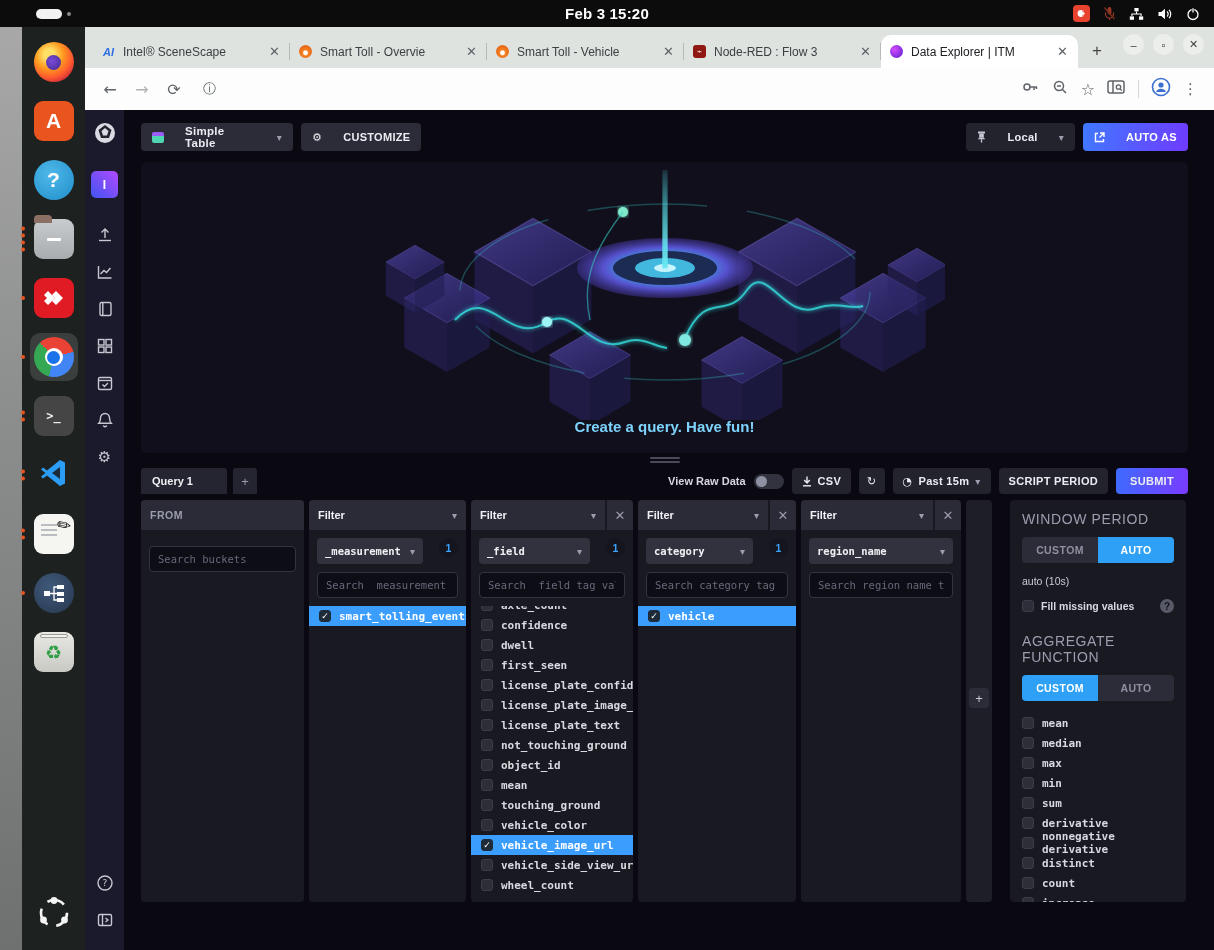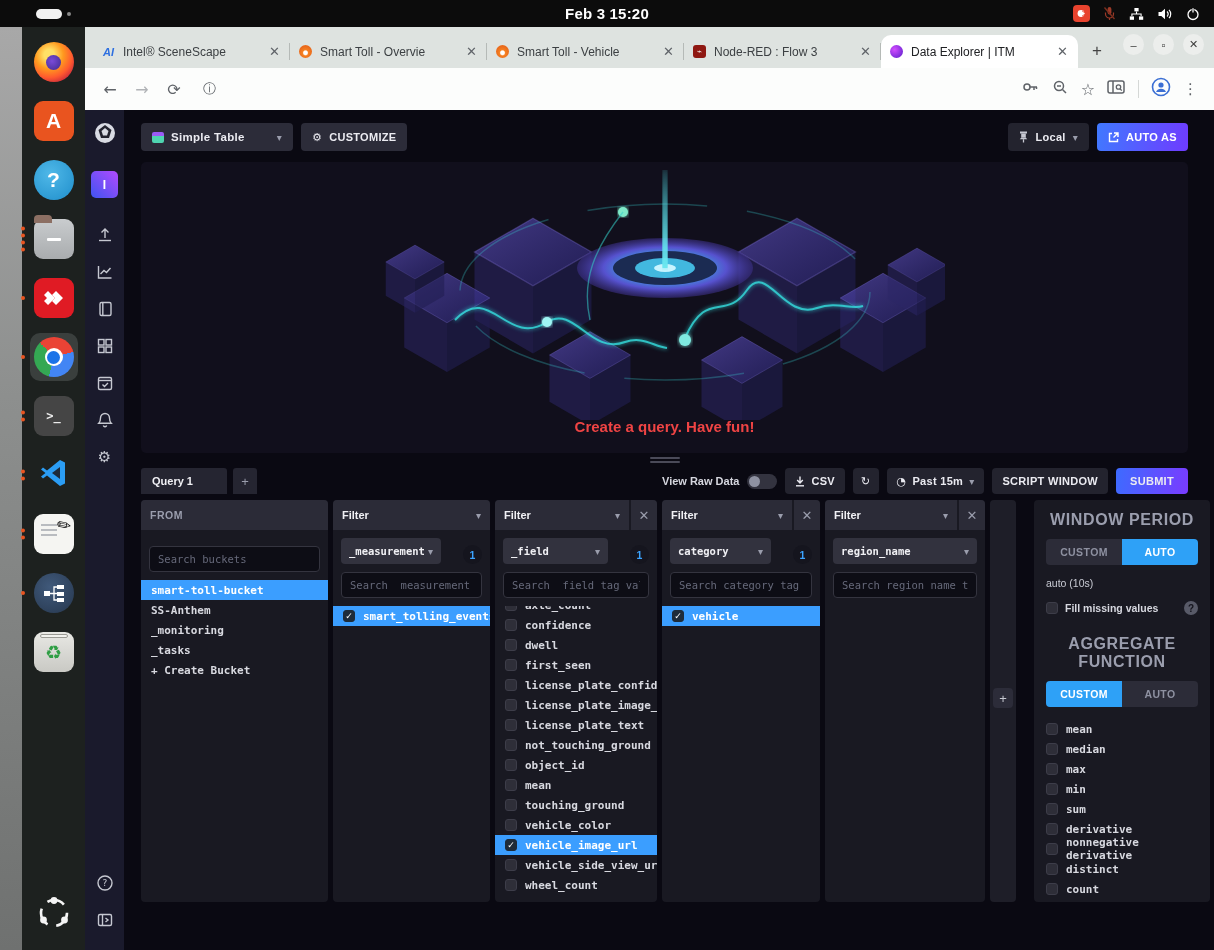--- a/index.html
+++ b/index.html
@@ -49,34 +49,34 @@
   
   #page { position:absolute; top:83px; left:0; width:1129px; height:840px; background:#0a0912; display:flex; }
   #inav { width:39px; background:#1a1a2c; display:flex; flex-direction:column; align-items:center; padding-top:10px; flex:none; }
   .inav-ico { width:26px; height:26px; margin-bottom:11px; display:flex; align-items:center; justify-content:center; color:#c3c5d1; }
   #org-avatar { width:27px; height:27px; border-radius:5px; background:linear-gradient(45deg,#3f54f0,#b24aff); color:#fff; font-size:12px; font-weight:700; display:flex; align-items:center; justify-content:center; margin:14px 0 24px; }
   #inav .spacer { flex:1; }
 
   #content { flex:1; position:relative; padding:0 26px 0 17px; overflow:hidden; }
   #page-title { margin-top:17px; color:#f4f4f7; font-size:24px; font-weight:700; letter-spacing:.2px; }
   #controls { margin-top:13px; display:flex; align-items:center; }
-  .btn { height:28px; display:flex; align-items:center; gap:7px; padding:0 11px; border-radius:4px; background:#2c2c39; color:#ebebf1; font-size:11px; font-weight:700; letter-spacing:.3px;justify-content:center; }
+  .btn { height:28px; display:flex; align-items:center; gap:21px; padding:0 11px; border-radius:4px; background:#2c2c39; color:#ebebf1; font-size:11px; font-weight:700; letter-spacing:.3px;justify-content:center; }
   .btn .caret { color:#9a9dac; font-family:"DejaVu Sans",sans-serif; font-size:10px; }
   #viz-btn { width:152px; }
   #viz-btn .lbl { flex:1; font-size:11.5px; }
   .mini-table { width:12px; height:11px; border-radius:2px; overflow:hidden; display:grid; grid-template-rows:4px 1fr; }
   .mini-table i { background:#9b5bf5; }
   .mini-table b { background:#4fd5b0; }
   #controls .right { margin-left:auto; display:flex; gap:8px; }
   #local-btn { background:#23232e; }
   .grad-btn { background:linear-gradient(100deg,#4079ff,#6f3bff); color:#fff; }
 
   #graph-panel { margin-top:11px; height:291px; background:#110f1c; border-radius:5px; position:relative; overflow:hidden; }
   #illus { position:absolute; left:50%; top:8px; transform:translateX(-50%); }
-  #empty-caption { position:absolute; left:0; right:0; bottom:18px; text-align:center; color:#ef4444; font-size:15px; font-weight:700; }
+  #empty-caption { position:absolute; left:0; right:0; bottom:18px; text-align:center; color:#7dd3fc; font-size:15px; font-weight:700; }
   #drag-handle { margin:4px auto 0; width:30px; display:flex; flex-direction:column; gap:2px; }
   #drag-handle i { height:2px; background:#4a4a58; border-radius:1px; }
 
   #query-row { margin-top:5px; display:flex; align-items:center; }
   #query-tab { width:86px; height:26px; background:#252531; color:#f0f0f4; font-size:11px; font-weight:700; display:flex; align-items:center; padding-left:11px; border-radius:3px 3px 0 0; }
   #query-add { width:24px; height:26px; margin-left:6px; background:#252531; color:#9a9dac; display:flex; align-items:center; justify-content:center; border-radius:3px 3px 0 0; font-size:13px; }
   #query-right { margin-left:auto; display:flex; align-items:center; gap:8px; }
   #raw-label { color:#d6d7df; font-size:11px; font-weight:700; }
   #raw-toggle { width:30px; height:15px; border-radius:8px; background:#33333f; position:relative; }
   #raw-toggle i { position:absolute; left:2px; top:2px; width:11px; height:11px; border-radius:50%; background:#8e91a1; }
@@ -85,39 +85,39 @@
   .glyph { font-family:"DejaVu Sans",sans-serif; font-weight:400; }
 
   
   #builder { margin-top:6px; display:flex; height:402px; }
   .col { background:#191922; border-radius:4px; margin-right:5px; display:flex; flex-direction:column; overflow:hidden; flex:none; }
   .col-head { height:30px; display:flex; align-items:stretch; flex:none; gap:2px; }
   .col-head .strip { background:#2b2b37; flex:1; display:flex; align-items:center; padding:0 9px; color:#f0f0f4; font-size:11px; font-weight:700; }
   .col-head .strip .caret { margin-left:auto; color:#9a9dac; font-family:"DejaVu Sans",sans-serif; font-size:10px; }
   .col-head .xbtn { width:26px; background:#2b2b37; color:#9a9dac; display:flex; align-items:center; justify-content:center; font-size:13px; }
   .col-body { padding:8px 8px 0; flex:1; display:flex; flex-direction:column; overflow:hidden; }
-  .keyrow { display:flex; align-items:flex-end; gap:22px; flex:none; }
+  .keyrow { display:flex; align-items:flex-start; gap:16px; flex:none; }
   .keydrop { flex:1; height:26px; background:#32323e; border-radius:4px; display:flex; align-items:center; padding:0 8px; color:#f0f0f4; font-size:10.5px; font-weight:700; font-family:"DejaVu Sans Mono",monospace; }
   .keydrop .caret { margin-left:auto; color:#9a9dac; font-family:"DejaVu Sans",sans-serif; font-size:10px; }
   .badge { width:19px; height:19px; border-radius:50%; background:#15151e; color:#3ba3ff; font-size:10.5px; font-weight:700; display:flex; align-items:center; justify-content:center; flex:none; }
   .search { height:26px; margin-top:8px; background:#0d0d15; border:1px solid #34343f; border-radius:4px; color:#e8e8ee; font-size:10.5px; padding:0 8px; width:100%; font-family:"DejaVu Sans Mono",monospace; flex:none; }
   .search::placeholder { color:#66697a; }
   .vlist { margin:8px -8px 0; flex:1; overflow:hidden; }
   .vrow { height:20px; display:flex; align-items:center; gap:8px; padding:0 10px; color:#d8d9e0; font-size:11px; font-family:"DejaVu Sans Mono",monospace; font-weight:700; }
   .vrow.sel { background:#3b9eff; color:#fff; }
   .cbox { width:12px; height:12px; border-radius:3px; background:#2e2e38; border:1px solid #3d3d49; flex:none; display:flex; align-items:center; justify-content:center; color:#fff; font-size:9px; font-family:"DejaVu Sans",sans-serif; }
   .vrow.sel .cbox { background:#1e2c3a; border-color:#1e2c3a; }
 
-  #from-col { width:187px; }
+  #from-col { width:163px; }
   #from-col .col-head .strip { color:#9b9eae; letter-spacing:.5px; font-size:10.5px; }
   #plus-strip { width:26px; background:#1e1e28; border-radius:4px; margin-right:0; position:relative; flex:none; }
   #plus-strip .plus { position:absolute; left:3px; top:188px; width:20px; height:20px; background:#2c2c39; border-radius:4px; color:#c6c8d1; display:flex; align-items:center; justify-content:center; font-size:13px; }
 
   #options { width:176px; margin-left:18px; background:#191922; border-radius:4px; padding:11px 12px; flex:none; overflow:hidden; }
-  .opt-title { color:#9b9eae; font-size:16px; font-weight:700; letter-spacing:.6px;text-align:center; }
+  .opt-title { color:#9b9eae; font-size:14px; font-weight:400; letter-spacing:.6px; }
   .seg { display:flex; height:26px; margin-top:10px; border-radius:4px; overflow:hidden; }
   .seg div { flex:1; display:flex; align-items:center; justify-content:center; font-size:10.5px; font-weight:700; letter-spacing:.4px; background:#2c2c38; color:#8e91a1; }
   .seg div.on { background:#2ea1f7; color:#fff; }
   #auto-val { margin-top:12px; color:#c9cbd4; font-size:10.5px; }
   #fill-row { margin-top:12px; display:flex; align-items:center; gap:7px; color:#d6d7df; font-size:10.5px; font-weight:700; }
   #fill-row .q { margin-left:auto; width:14px; height:14px; border-radius:50%; background:#585a68; color:#14141d; font-size:10px; font-weight:700; display:flex; align-items:center; justify-content:center; }
   #agg-title { margin-top:20px; }
   #agg-list { margin:12px -4px 0; }
   #agg-list .vrow { padding:0 4px; }
 </style>
@@ -561,51 +561,34 @@
             <span>CSV</span>
           </div>
           <div class="qbtn" style="padding:0 8px;">
               <span class="glyph">↻</span>
             </div>
           <div class="qbtn">
             <span class="glyph">◔</span>
             <span>Past 15m</span>
             <span class="caret glyph" style="color:#9a9dac;font-size:10px;">▾</span>
           </div>
-          <div class="qbtn">SCRIPT WINDOW</div>
+          <div class="qbtn">SCRIPT PERIOD</div>
           <div class="qbtn" id="submit-btn">SUBMIT</div>
         </div>
       </div>
 
       <div id="builder">
         <div class="col" id="from-col">
           <div class="col-head">
               <div class="strip">
                 <span>FROM</span>
               </div>
             </div>
           <div class="col-body">
             <input class="search" placeholder="Search buckets" style="">
-            <div class="vlist" id="bucket-list">
-                <div class="vrow sel">
-                  <span>smart-toll-bucket</span>
-                </div>
-                <div class="vrow">
-                  <span>SS-Anthem</span>
-                </div>
-                <div class="vrow">
-                  <span>_monitoring</span>
-                </div>
-                <div class="vrow">
-                  <span>_tasks</span>
-                </div>
-                <div class="vrow">
-                  <span>+ Create Bucket</span>
-                </div>
-              </div>
           </div>
         </div>
         <div id="filter-columns" style="display:flex;">
             <div class="col" style="width: 157px;">
               <div class="col-head">
                 <div class="strip">
                   <span>Filter</span>
                   <span class="caret">▾</span>
                 </div>
               </div>

